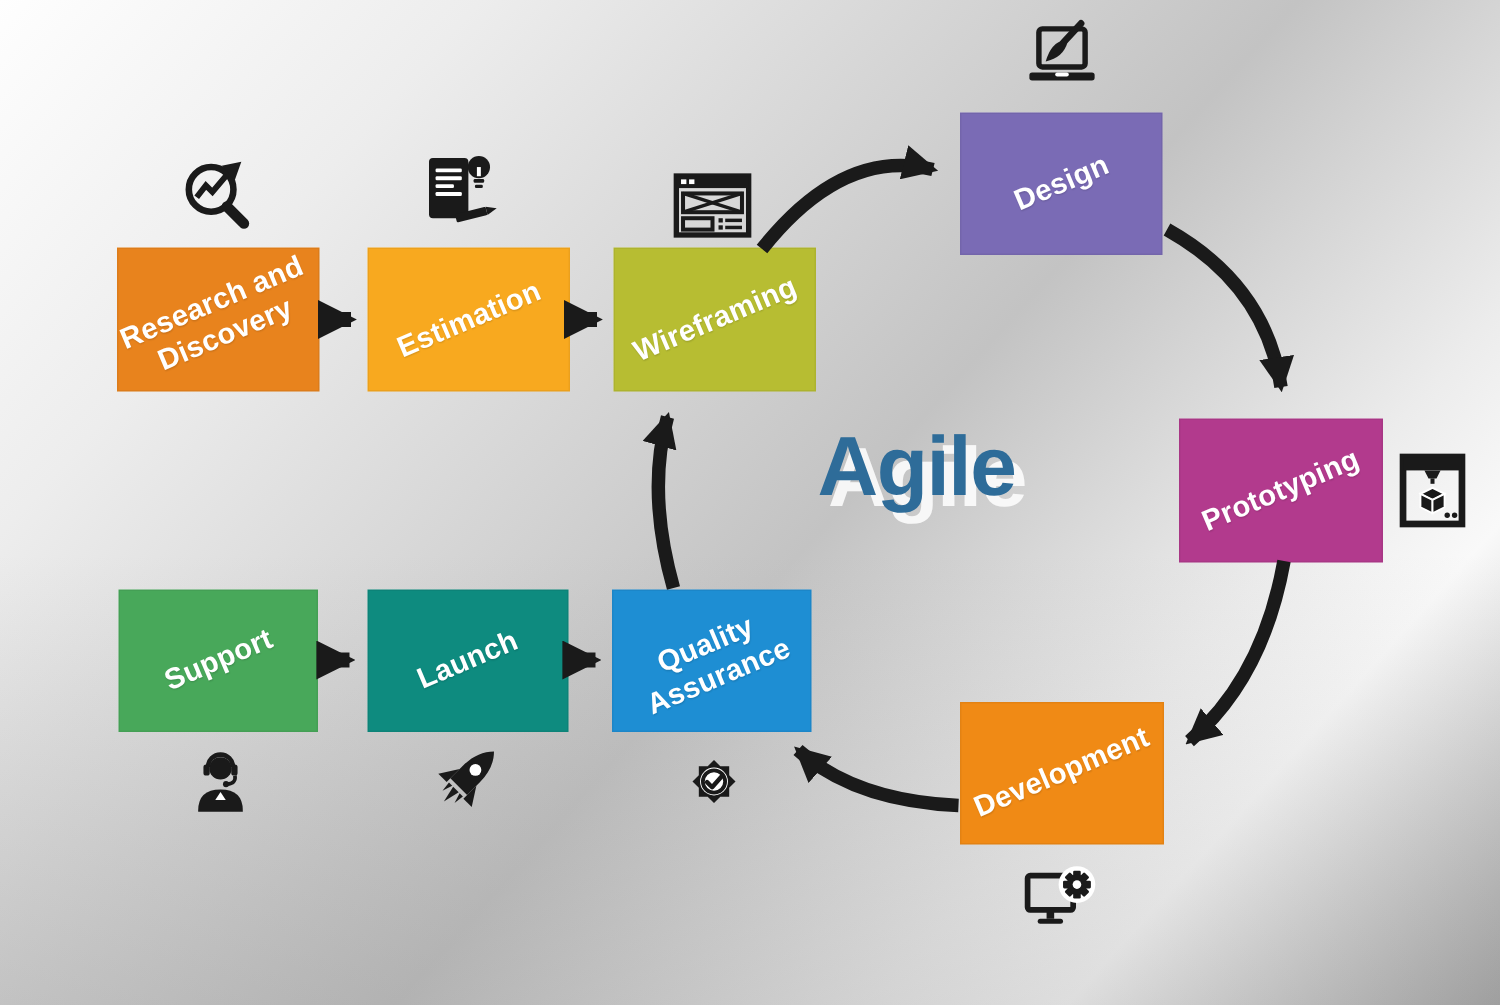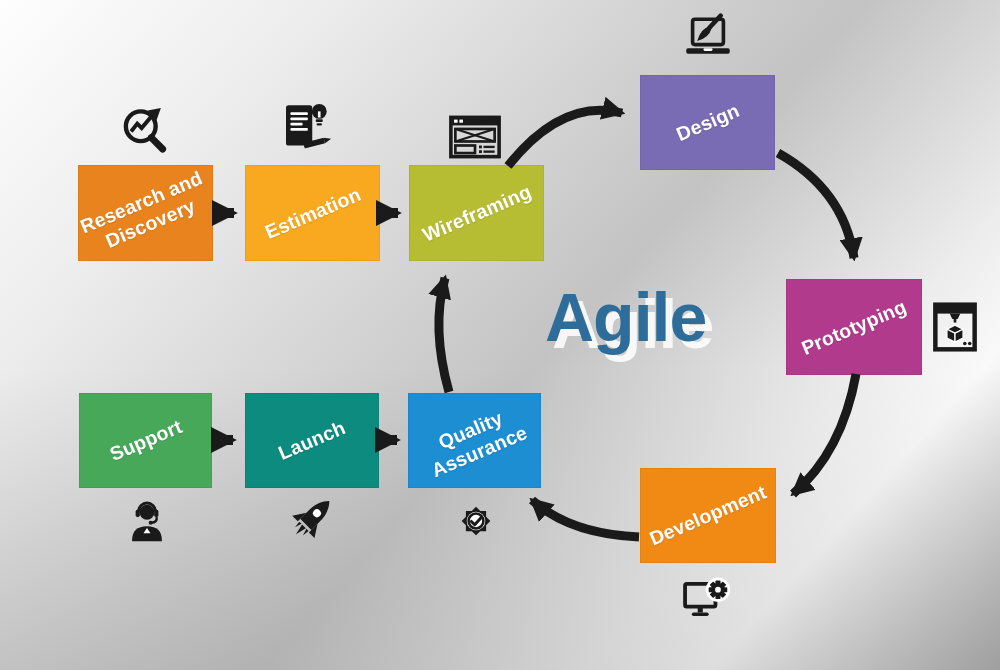--- a/index.html
+++ b/index.html
@@ -19,21 +19,21 @@
     font-size:19.5px;font-weight:bold;line-height:1.18;
     transform:rotate(-23deg);letter-spacing:.2px;
     text-shadow:0 1px 1px rgba(0,0,0,0.12);
   }
   .icon{position:absolute;}
   .icon svg{width:100%;height:100%;display:block;}
   .ik{fill:#1a1a1a;}
   .is{fill:none;stroke:#1a1a1a;}
   #agile-title{
     position:absolute;left:545px;top:278px;width:230px;
-    font-size:68px;font-weight:bold;letter-spacing:-1px;
+    font-size:56px;font-weight:bold;letter-spacing:-1px;
     text-shadow:7px 7px 0 rgba(255,255,255,0.85);
     z-index:1;
   }
   #flow-overlay{position:absolute;left:0;top:0;width:1000px;height:670px;z-index:3;pointer-events:none;}
   .arc{fill:none;stroke:#1a1a1a;stroke-width:9;stroke-linecap:butt;}
   .sarrow{fill:none;stroke:#1a1a1a;stroke-width:10;}
   .z2{z-index:2;}
 </style>
 </head>
 <body>

